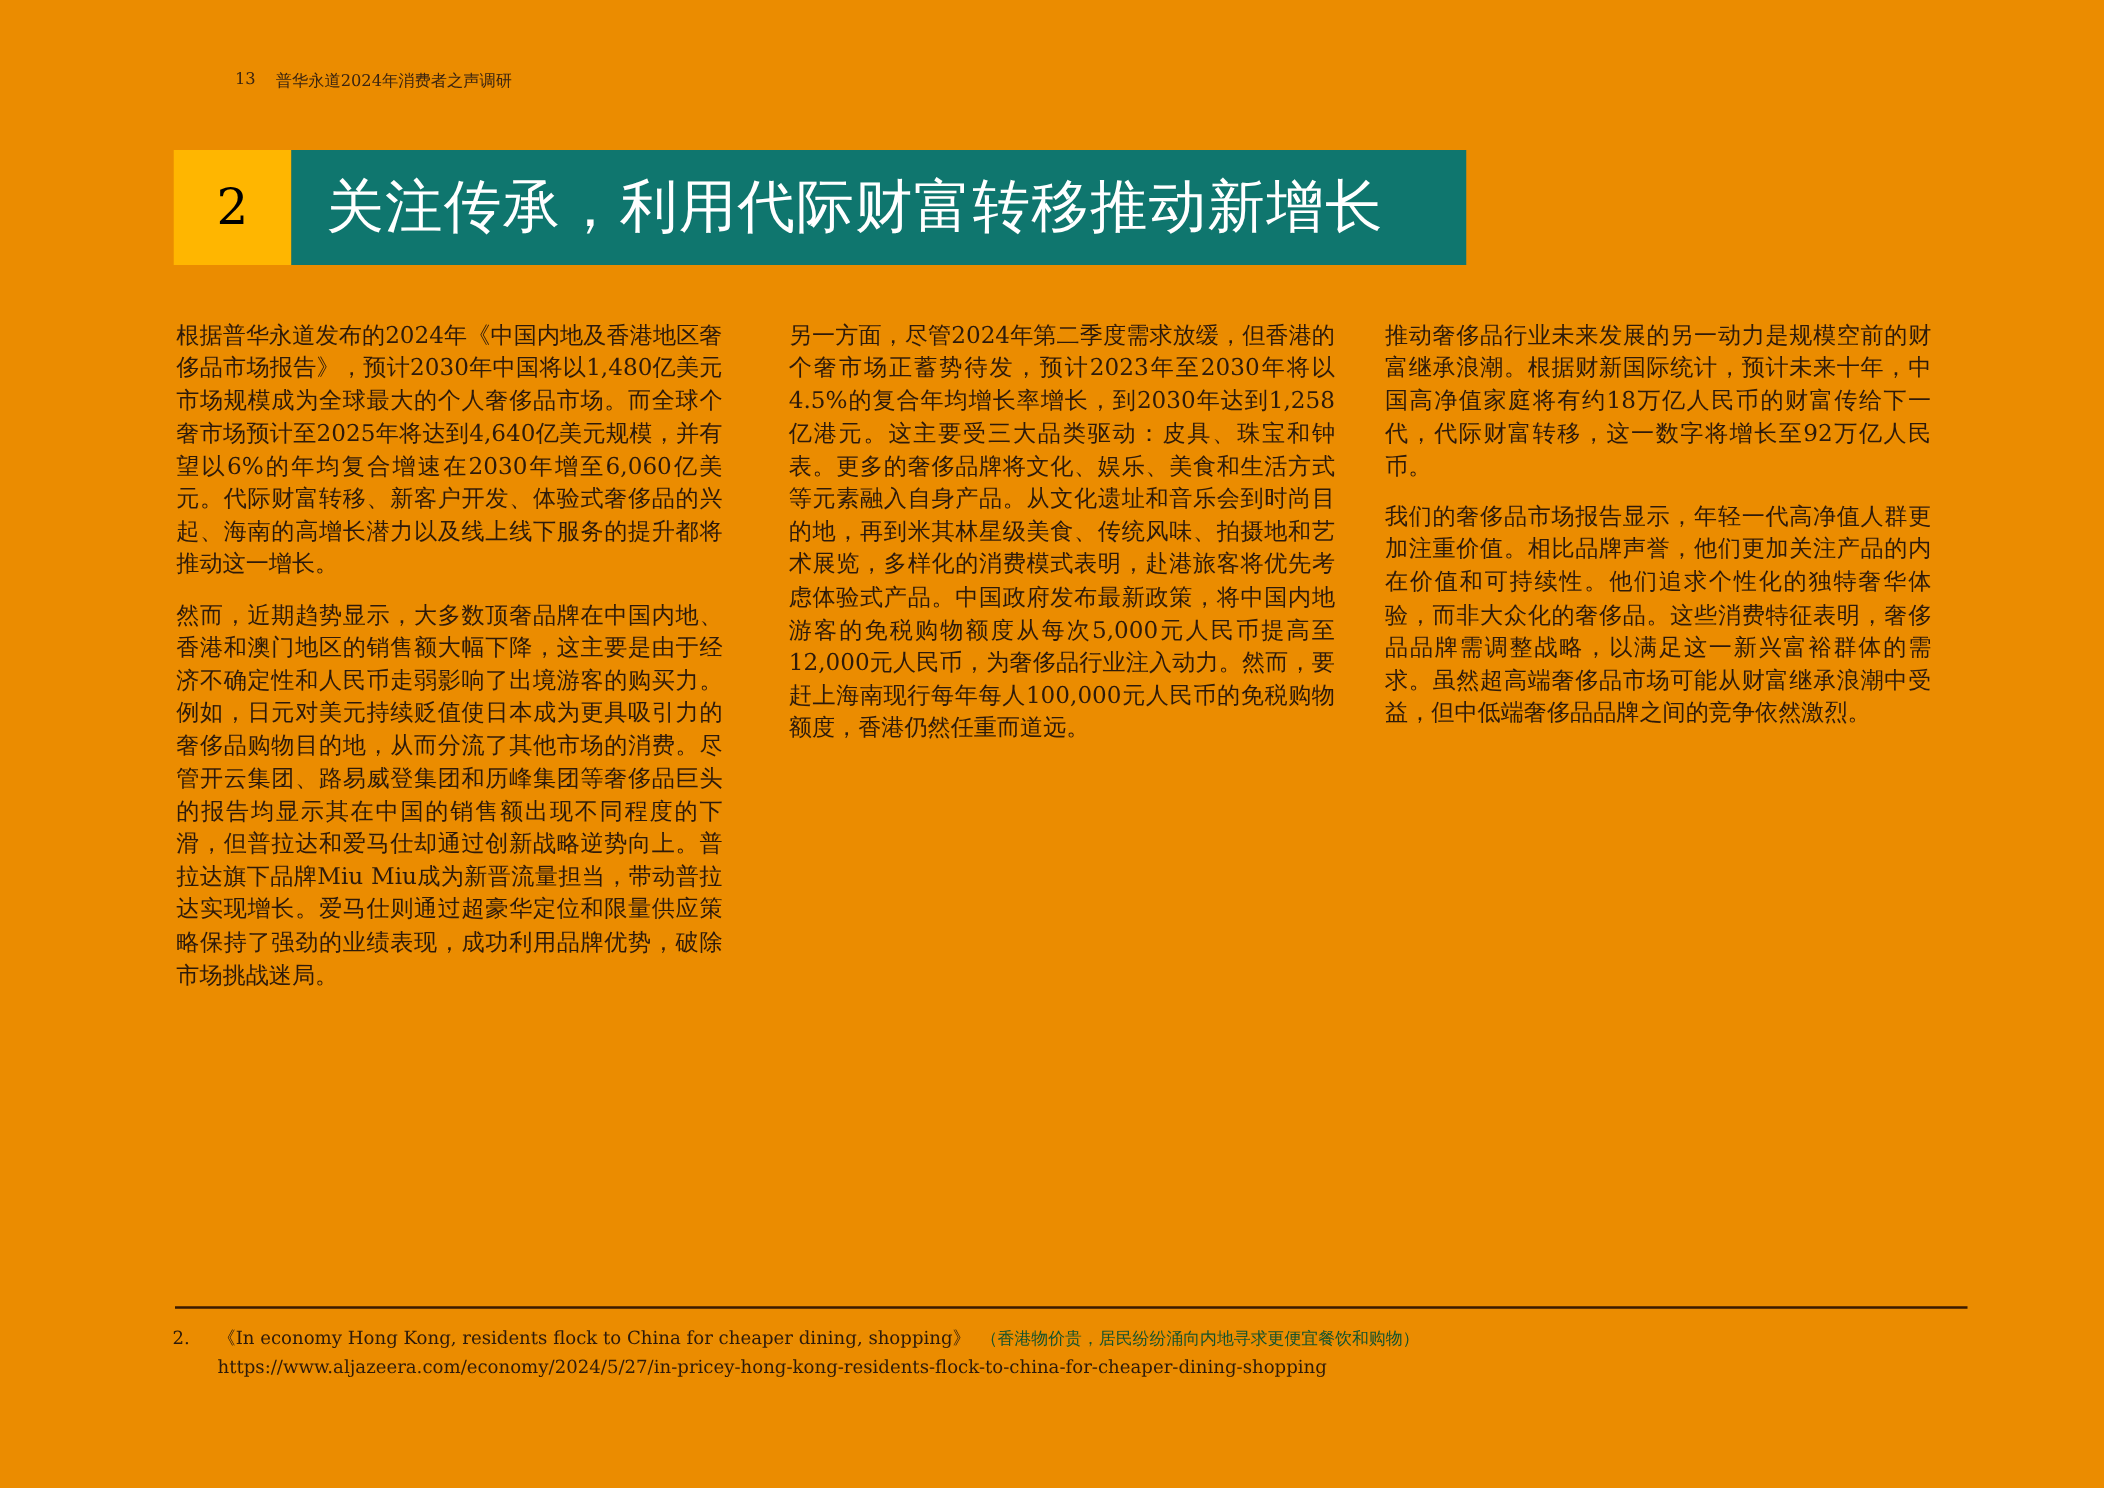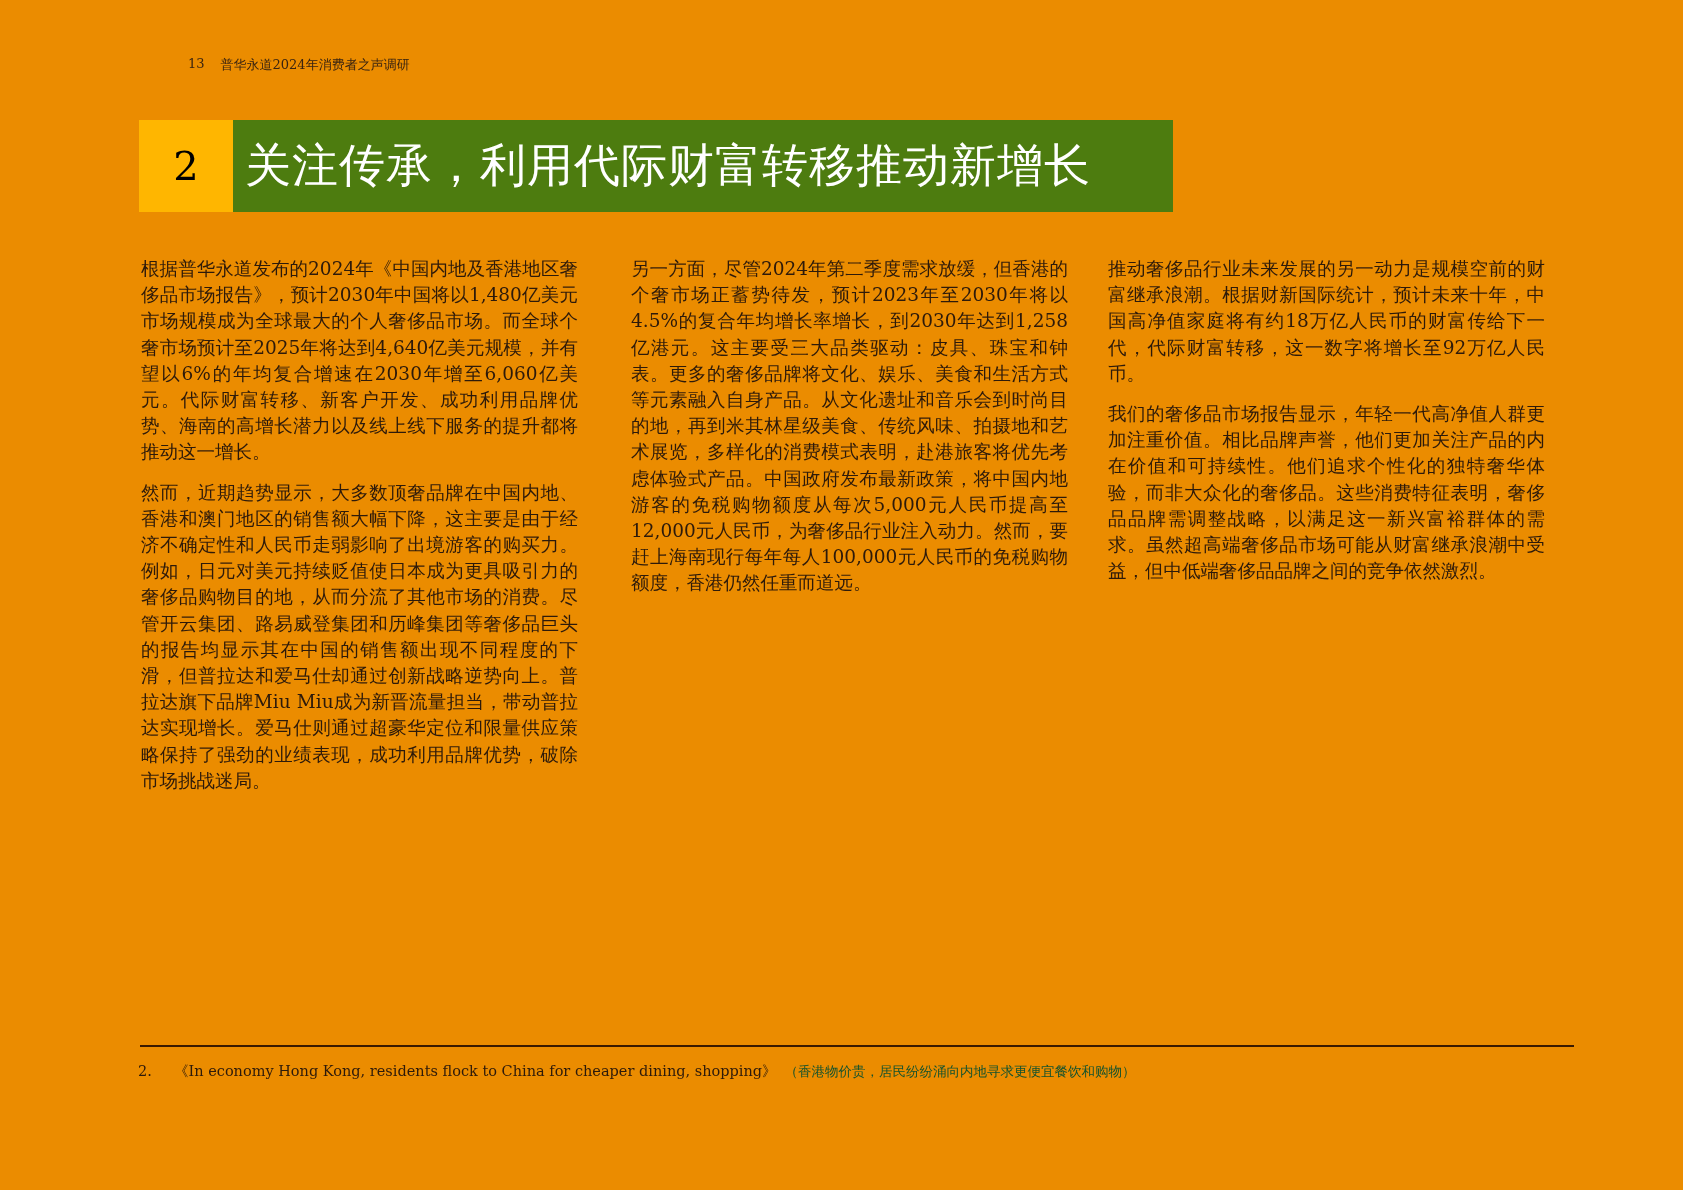--- a/index.html
+++ b/index.html
@@ -21,23 +21,23 @@
     width: 1034px; height: 92px;
     display: flex;
   }
   .section-number {
     width: 94px; height: 92px;
     background: #FFB600;
     display: flex; align-items: center; justify-content: center;
     font-size: 40px; color: #000;
   }
   .section-title {
-    flex: 1; background: #4d7c0f;
+    flex: 1; background: #0f766e;
     display: flex; align-items: center;
-    padding-left: 12px;
+    padding-left: 28px;
     font-family: "DejaVu Sans", "Liberation Sans", sans-serif;
     font-size: 46px; color: #FFFFFF; letter-spacing: 1px;
   }
   .columns {
     position: absolute; top: 256px; left: 141px;
     width: 1420px; height: 700px;
   }
   .col {
     position: absolute; top: 0;
     font-size: 18.5px; line-height: 26.2px;
@@ -68,36 +68,37 @@
   <span>普华永道2024年消费者之声调研</span>
 </div>
 
 <div class="section-banner">
   <div class="section-number">2</div>
   <div class="section-title">关注传承，利用代际财富转移推动新增长</div>
 </div>
 
 <div class="columns">
   <div class="col col-1">
-    <p>根据普华永道发布的2024年《中国内地及香港地区奢侈品市场报告》，预计2030年中国将以1,480亿美元市场规模成为全球最大的个人奢侈品市场。而全球个奢市场预计至2025年将达到4,640亿美元规模，并有望以6%的年均复合增速在2030年增至6,060亿美元。代际财富转移、新客户开发、成功利用品牌优势、海南的高增长潜力以及线上线下服务的提升都将推动这一增长。</p>
+    <p>根据普华永道发布的2024年《中国内地及香港地区奢侈品市场报告》，预计2030年中国将以1,480亿美元市场规模成为全球最大的个人奢侈品市场。而全球个奢市场预计至2025年将达到4,640亿美元规模，并有望以6%的年均复合增速在2030年增至6,060亿美元。代际财富转移、新客户开发、体验式奢侈品的兴起、海南的高增长潜力以及线上线下服务的提升都将推动这一增长。</p>
     <p>然而，近期趋势显示，大多数顶奢品牌在中国内地、香港和澳门地区的销售额大幅下降，这主要是由于经济不确定性和人民币走弱影响了出境游客的购买力。例如，日元对美元持续贬值使日本成为更具吸引力的奢侈品购物目的地，从而分流了其他市场的消费。尽管开云集团、路易威登集团和历峰集团等奢侈品巨头的报告均显示其在中国的销售额出现不同程度的下滑，但普拉达和爱马仕却通过创新战略逆势向上。普拉达旗下品牌Miu Miu成为新晋流量担当，带动普拉达实现增长。爱马仕则通过超豪华定位和限量供应策略保持了强劲的业绩表现，成功利用品牌优势，破除市场挑战迷局。</p>
   </div>
   <div class="col col-2">
     <p>另一方面，尽管2024年第二季度需求放缓，但香港的个奢市场正蓄势待发，预计2023年至2030年将以4.5%的复合年均增长率增长，到2030年达到1,258亿港元。这主要受三大品类驱动：皮具、珠宝和钟表。更多的奢侈品牌将文化、娱乐、美食和生活方式等元素融入自身产品。从文化遗址和音乐会到时尚目的地，再到米其林星级美食、传统风味、拍摄地和艺术展览，多样化的消费模式表明，赴港旅客将优先考虑体验式产品。中国政府发布最新政策，将中国内地游客的免税购物额度从每次5,000元人民币提高至12,000元人民币，为奢侈品行业注入动力。然而，要赶上海南现行每年每人100,000元人民币的免税购物额度，香港仍然任重而道远。</p>
   </div>
   <div class="col col-3">
     <p>推动奢侈品行业未来发展的另一动力是规模空前的财富继承浪潮。根据财新国际统计，预计未来十年，中国高净值家庭将有约18万亿人民币的财富传给下一代，代际财富转移，这一数字将增长至92万亿人民币。</p>
     <p>我们的奢侈品市场报告显示，年轻一代高净值人群更加注重价值。相比品牌声誉，他们更加关注产品的内在价值和可持续性。他们追求个性化的独特奢华体验，而非大众化的奢侈品。这些消费特征表明，奢侈品品牌需调整战略，以满足这一新兴富裕群体的需求。虽然超高端奢侈品市场可能从财富继承浪潮中受益，但中低端奢侈品品牌之间的竞争依然激烈。</p>
   </div>
 </div>
 
 <div class="footnote-rule"></div>
 
 <div class="footnotes">
   <div class="footnote">
     <span class="fn-num">2.</span>
     <div class="fn-body">
       <div>
         <span>《In economy Hong Kong, residents flock to China for cheaper dining, shopping》</span><span class="fn-note">（香港物价贵，居民纷纷涌向内地寻求更便宜餐饮和购物）</span>
       </div>
+      <span>https://www.aljazeera.com/economy/2024/5/27/in-pricey-hong-kong-residents-flock-to-china-for-cheaper-dining-shopping</span>
     </div>
   </div>
 </div>
 
 </body></html>

